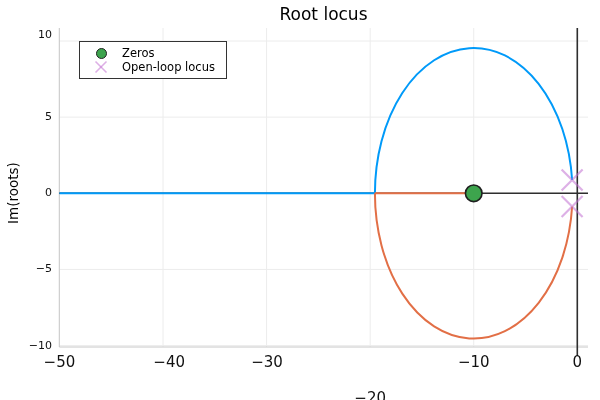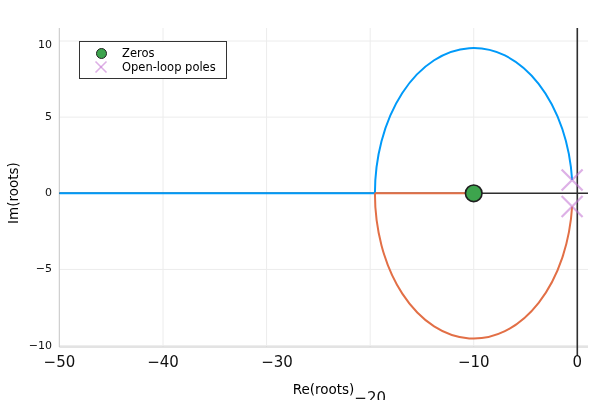--- a/index.html
+++ b/index.html
@@ -26,20 +26,21 @@
   }
   .legend-row{display:flex;align-items:center;height:14px;}
   .legend-marker-cell{width:42px;display:flex;justify-content:center;align-items:center;flex:0 0 42px;}
   .legend-label{font-size:11.5px;color:#000;white-space:nowrap;line-height:13px;}
   .legend-circle{width:9px;height:9px;border-radius:50%;box-sizing:content-box;}
 </style>
 </head>
 <body>
 
 <div class="figure">
+  <div class="title">Root locus</div>
   <div class="ylabel-wrap">
     <div class="ylabel">Im(roots)</div>
   </div>
   <svg id="chart-svg" viewBox="0 0 600 400">
       <line x1="59.450000000000045" y1="28" x2="59.450000000000045" y2="347" stroke="#ececec" stroke-width="1"></line>
       <line x1="163.01999999999998" y1="28" x2="163.01999999999998" y2="347" stroke="#ececec" stroke-width="1"></line>
       <line x1="266.59" y1="28" x2="266.59" y2="347" stroke="#ececec" stroke-width="1"></line>
       <line x1="370.15999999999997" y1="28" x2="370.15999999999997" y2="347" stroke="#ececec" stroke-width="1"></line>
       <line x1="473.72999999999996" y1="28" x2="473.72999999999996" y2="347" stroke="#ececec" stroke-width="1"></line>
       <line x1="577.3" y1="28" x2="577.3" y2="347" stroke="#ececec" stroke-width="1"></line>
@@ -59,44 +60,43 @@
         <line x1="561.6215" y1="169.5499" x2="582.6215" y2="190.5499" stroke="#c270d2" stroke-width="2.2"></line>
         <line x1="561.6215" y1="190.5499" x2="582.6215" y2="169.5499" stroke="#c270d2" stroke-width="2.2"></line>
       </g>
       <g opacity="0.55">
         <line x1="561.6215" y1="196.05010000000001" x2="582.6215" y2="217.05010000000001" stroke="#c270d2" stroke-width="2.2"></line>
         <line x1="561.6215" y1="217.05010000000001" x2="582.6215" y2="196.05010000000001" stroke="#c270d2" stroke-width="2.2"></line>
       </g>
     </svg>
   <div id="xticks">
       <div class="xtick" style="left: 59.45px;">−50</div>
-      <div class="xtick" style="left: 163.02px;">−40</div>
-      <div class="xtick" style="left: 277px;">−30</div>
+      <div class="xtick" style="left: 163.02px; text-align: right;">−40</div>
+      <div class="xtick" style="left: 267px;">−30</div>
       <div class="xtick" style="left: 370.16px; margin-top: 36px;">−20</div>
       <div class="xtick" style="left: 473.73px;">−10</div>
       <div class="xtick" style="left: 577.3px;">0</div>
     </div>
   <div id="yticks">
-      <div class="ytick" style="top: 45px;">10</div>
+      <div class="ytick" style="top: 35px;">10</div>
       <div class="ytick" style="top: 117.15px;">5</div>
       <div class="ytick" style="top: 193.3px;">0</div>
       <div class="ytick" style="top: 269.45px;">−5</div>
       <div class="ytick" style="top: 345.6px;">−10</div>
     </div>
-  <div class="xlabel">Re(roots)</div>
   <div class="legend" id="legend">
       <div class="legend-row">
         <span class="legend-marker-cell">
           <span class="legend-circle" style="background: rgb(61, 164, 77); border: 1.5px solid rgb(34, 34, 34);"></span>
         </span>
         <span class="legend-label">Zeros</span>
       </div>
       <div class="legend-row">
         <span class="legend-marker-cell">
           <svg width="14" height="14">
             <line x1="1.5" y1="1.5" x2="12.5" y2="12.5" stroke="#c270d2" stroke-width="1.6" opacity="0.55"></line>
             <line x1="1.5" y1="12.5" x2="12.5" y2="1.5" stroke="#c270d2" stroke-width="1.6" opacity="0.55"></line>
           </svg>
         </span>
-        <span class="legend-label">Open-loop poles</span>
+        <span class="legend-label">Open-loop locus</span>
       </div>
     </div>
 </div>
 
 </body></html>

